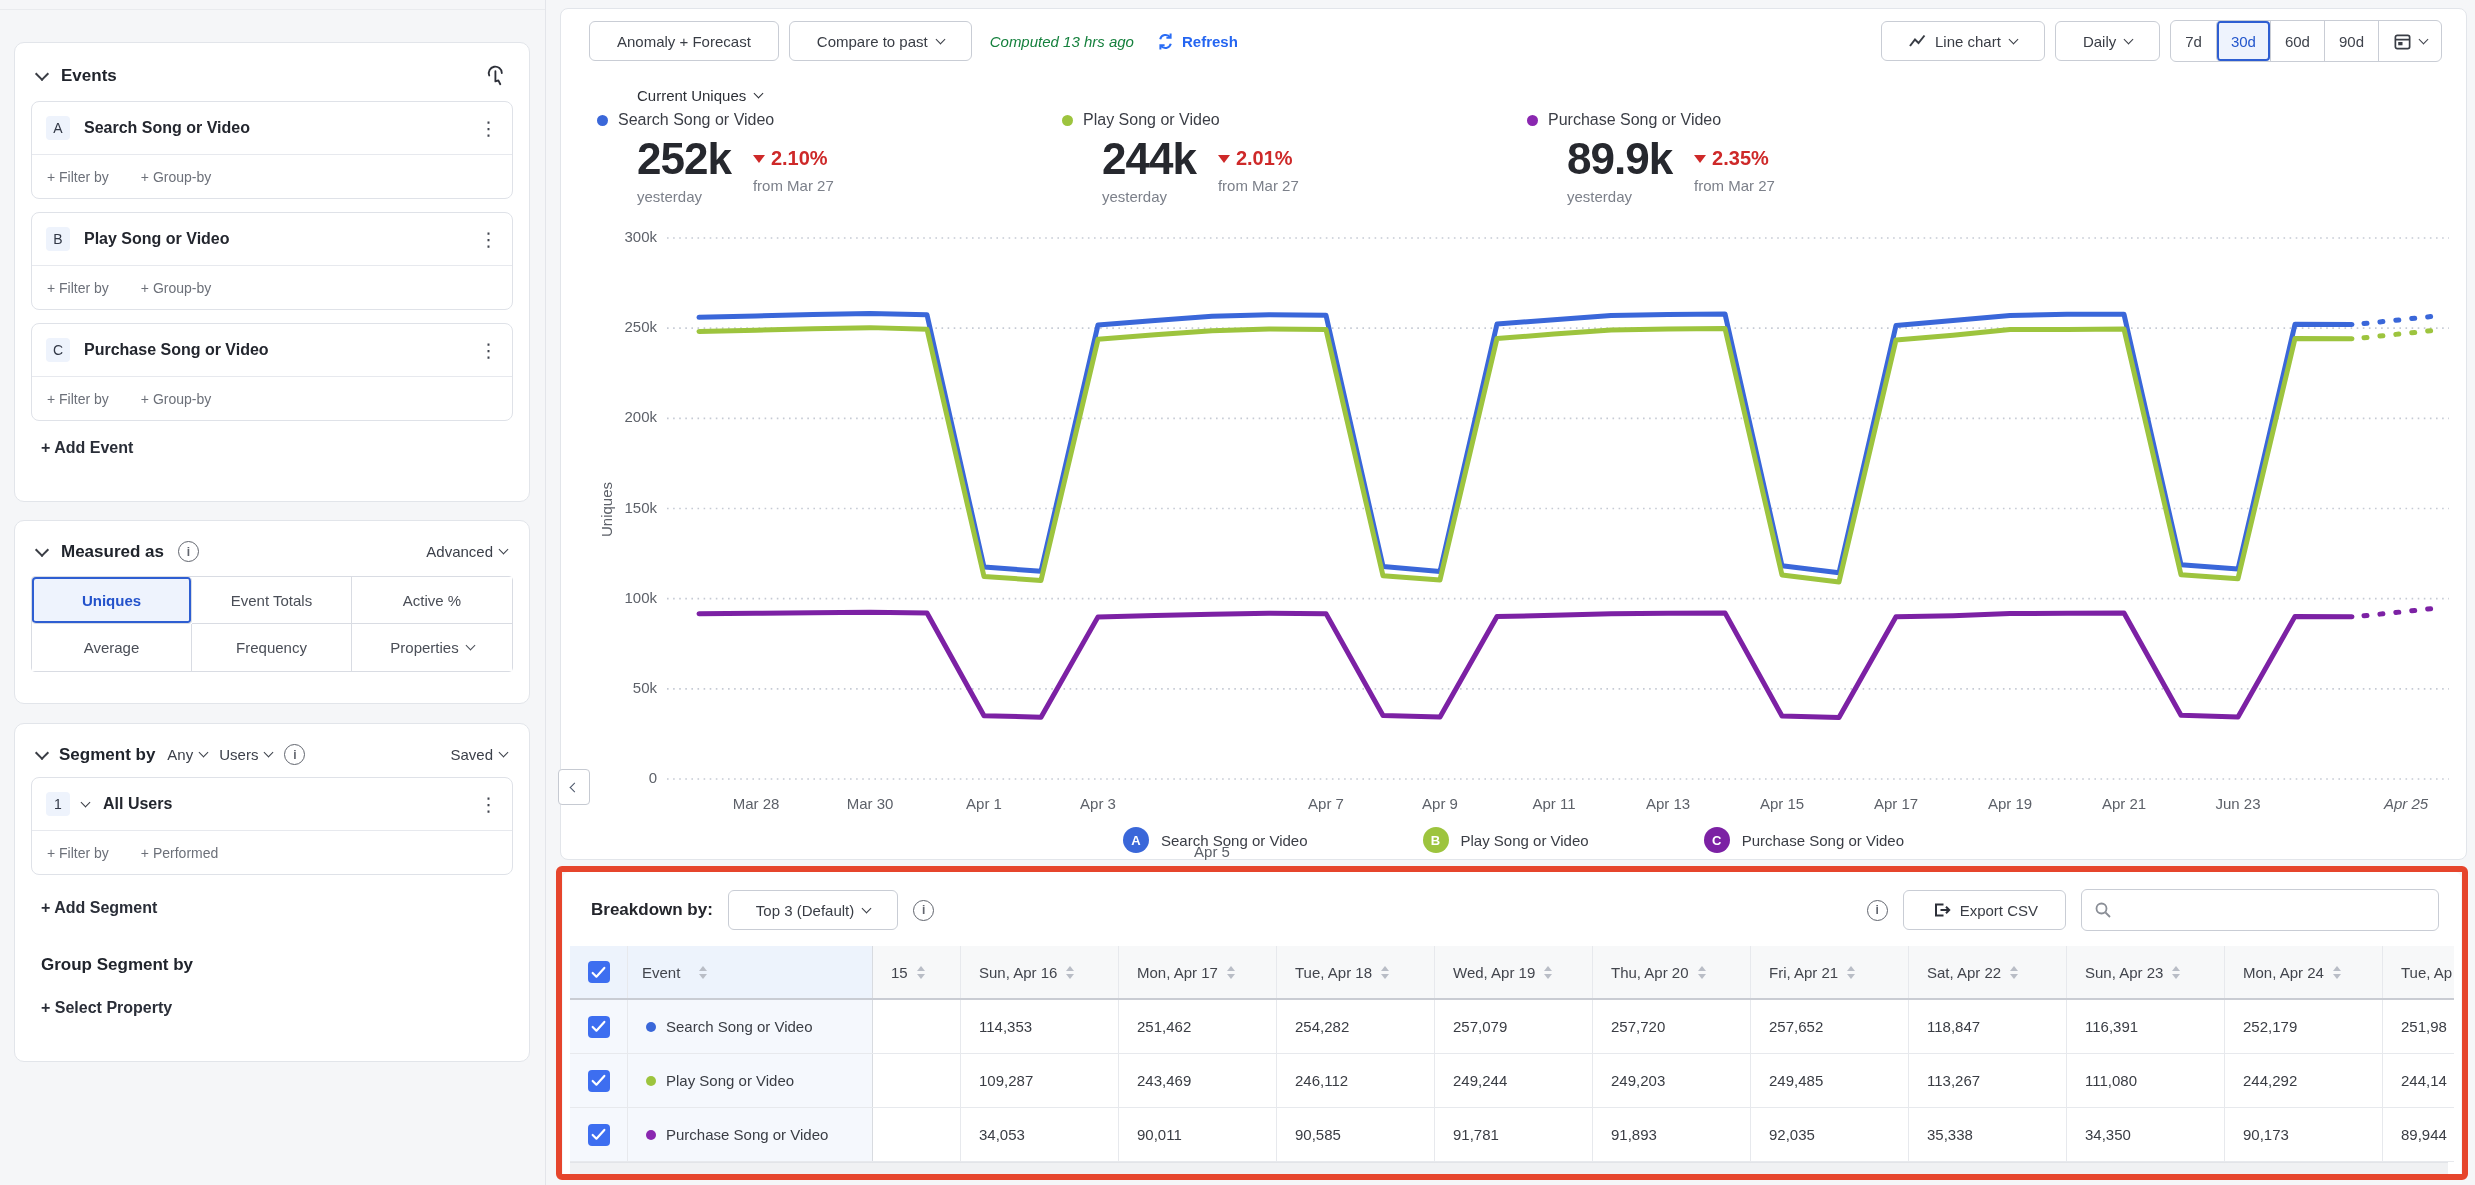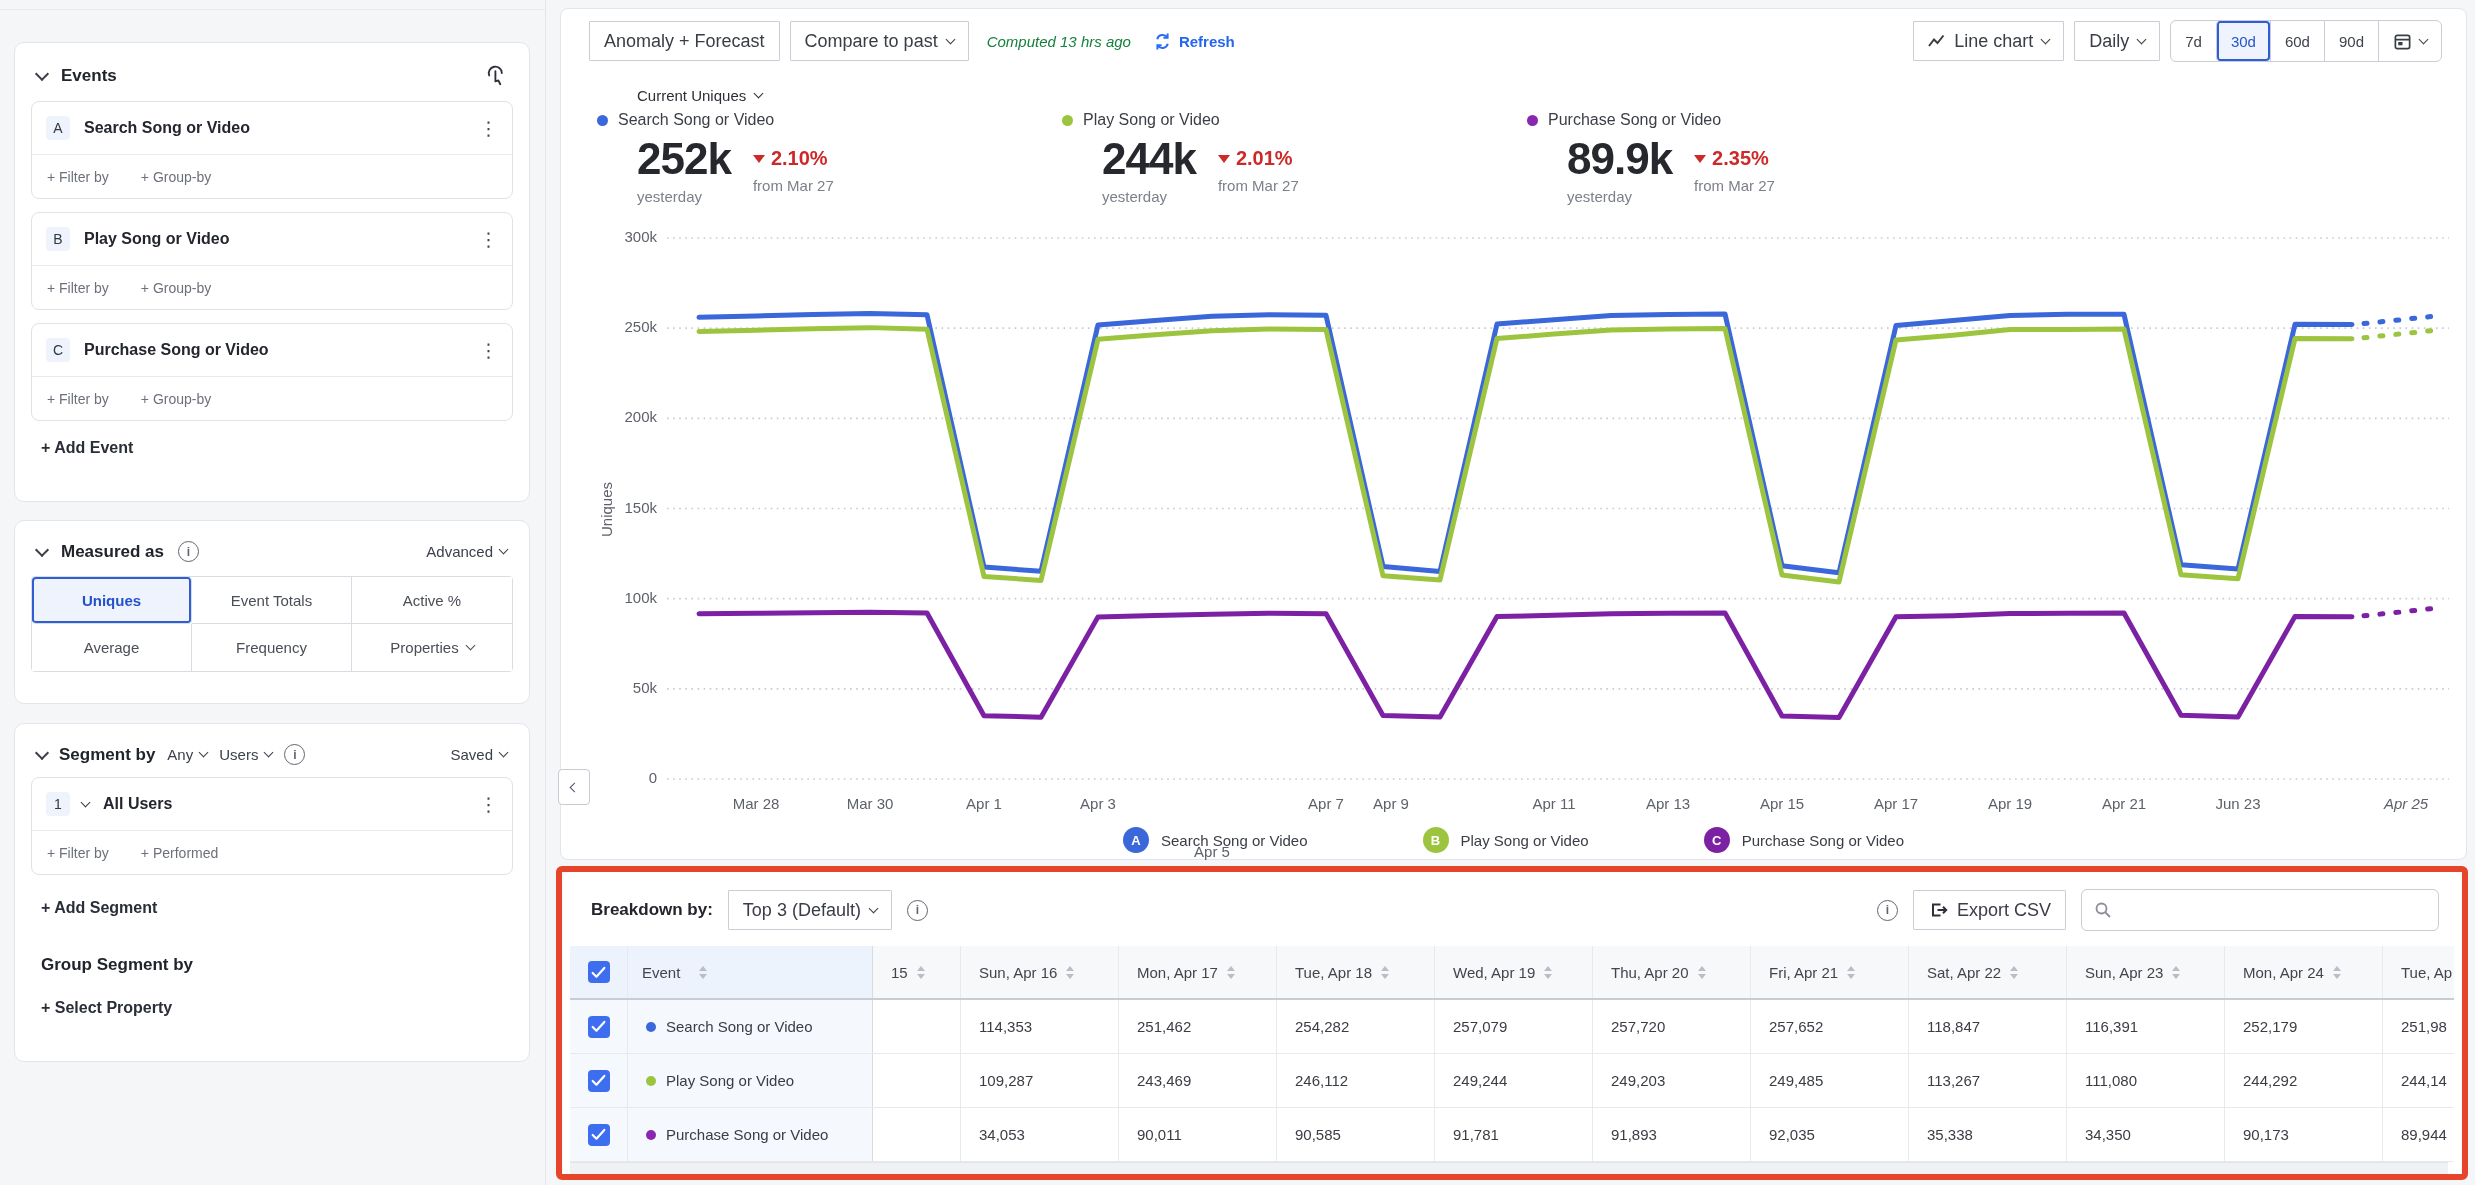--- a/index.html
+++ b/index.html
@@ -31,21 +31,21 @@
   
   .m-grid{margin:4px 16px 0 16px;border:1px solid #d9dce3;border-radius:4px;display:grid;grid-template-columns:1fr 1fr 1fr;}
   .m-cell{height:47px;display:flex;align-items:center;justify-content:center;gap:8px;font-size:15px;color:#4a4e57;border-right:1px solid #d9dce3;border-bottom:1px solid #d9dce3;background:#fff;box-sizing:border-box;}
   .m-cell:nth-child(3n){border-right:none;}
   .m-cell:nth-child(n+4){border-bottom:none;}
   .m-cell.sel{box-shadow:inset 0 0 0 2px #2e5ed2;background:#eef3fd;color:#2352cb;font-weight:bold;border-radius:4px;}
   
   #chart-card{left:560px;top:8px;width:1907px;height:852px;border-radius:8px;}
   .toolbar{left:28px;right:24px;top:10px;height:44px;display:flex;align-items:center;justify-content:space-between;}
   .tb-group{display:flex;align-items:center;gap:10px;}
-  .btn{height:40px;padding:0 14px;border:1px solid #c9cdd5;border-radius:1px;background:#fff;display:inline-flex;align-items:center;gap:9px;font-size:18px;color:#393d45;box-sizing:border-box;white-space:nowrap;}
+  .btn{height:40px;padding:0 27px;border:1px solid #c9cdd5;border-radius:6px;background:#fff;display:inline-flex;align-items:center;gap:9px;font-size:15px;color:#393d45;box-sizing:border-box;white-space:nowrap;}
   .muted{font-size:15px;color:#15803d;font-style:italic;}
   .refresh{display:inline-flex;align-items:center;gap:7px;color:#2465f1;font-size:15px;font-weight:bold;}
   .seg{display:flex;border:1px solid #c9cdd5;border-radius:6px;overflow:hidden;background:#fff;}
   .seg-cell{min-width:28px;padding:0 14px;height:40px;display:flex;align-items:center;justify-content:center;font-size:15px;color:#3f434c;border-left:1px solid #c9cdd5;box-sizing:border-box;gap:8px;}
   .seg-cell:first-child{border-left:none;}
   .seg-cell.sel{color:#2356cc;background:#eef3fd;box-shadow:inset 0 0 0 2px #2e5ed2;border-radius:4px;}
   #measure-dd{left:36px;top:78px;display:flex;align-items:center;gap:9px;font-size:15px;color:#2c2f36;margin-left:40px;}
   #metrics-row{left:36px;top:102px;display:flex;}
   .metric{width:465px;}
   .m-head{display:flex;align-items:center;gap:10px;}
@@ -344,21 +344,21 @@
       <div class="ylab abs" style="top: 309.167px;">250k</div>
       <div class="ylab abs" style="top: 219px;">300k</div>
     </div>
   <div id="xlabels">
       <div class="xlab abs" style="left: 147px;">Mar 28</div>
       <div class="xlab abs" style="left: 261px;">Mar 30</div>
       <div class="xlab abs" style="left: 375px;">Apr 1</div>
       <div class="xlab abs" style="left: 489px;">Apr 3</div>
       <div class="xlab abs" style="left: 603px; margin-top: 48px;">Apr 5</div>
       <div class="xlab abs" style="left: 717px;">Apr 7</div>
-      <div class="xlab abs" style="left: 782px;">Apr 9</div>
+      <div class="xlab abs" style="left: 831px;">Apr 9</div>
       <div class="xlab abs" style="left: 945px;">Apr 11</div>
       <div class="xlab abs" style="left: 1059px;">Apr 13</div>
       <div class="xlab abs" style="left: 1173px;">Apr 15</div>
       <div class="xlab abs" style="left: 1287px;">Apr 17</div>
       <div class="xlab abs" style="left: 1401px;">Apr 19</div>
       <div class="xlab abs" style="left: 1515px;">Apr 21</div>
       <div class="xlab abs" style="left: 1629px;">Jun 23</div>
       <div class="xlab abs" style="left: 1797px; font-style: italic;">Apr 25</div>
     </div>
 

